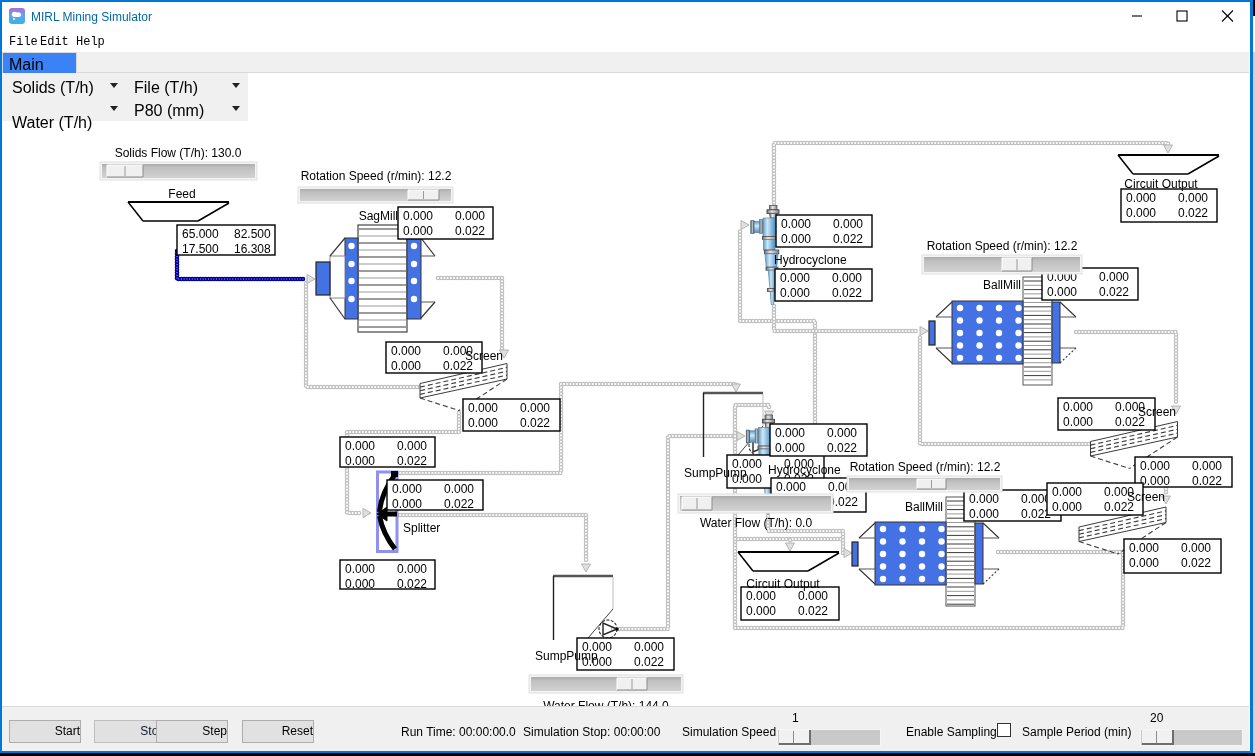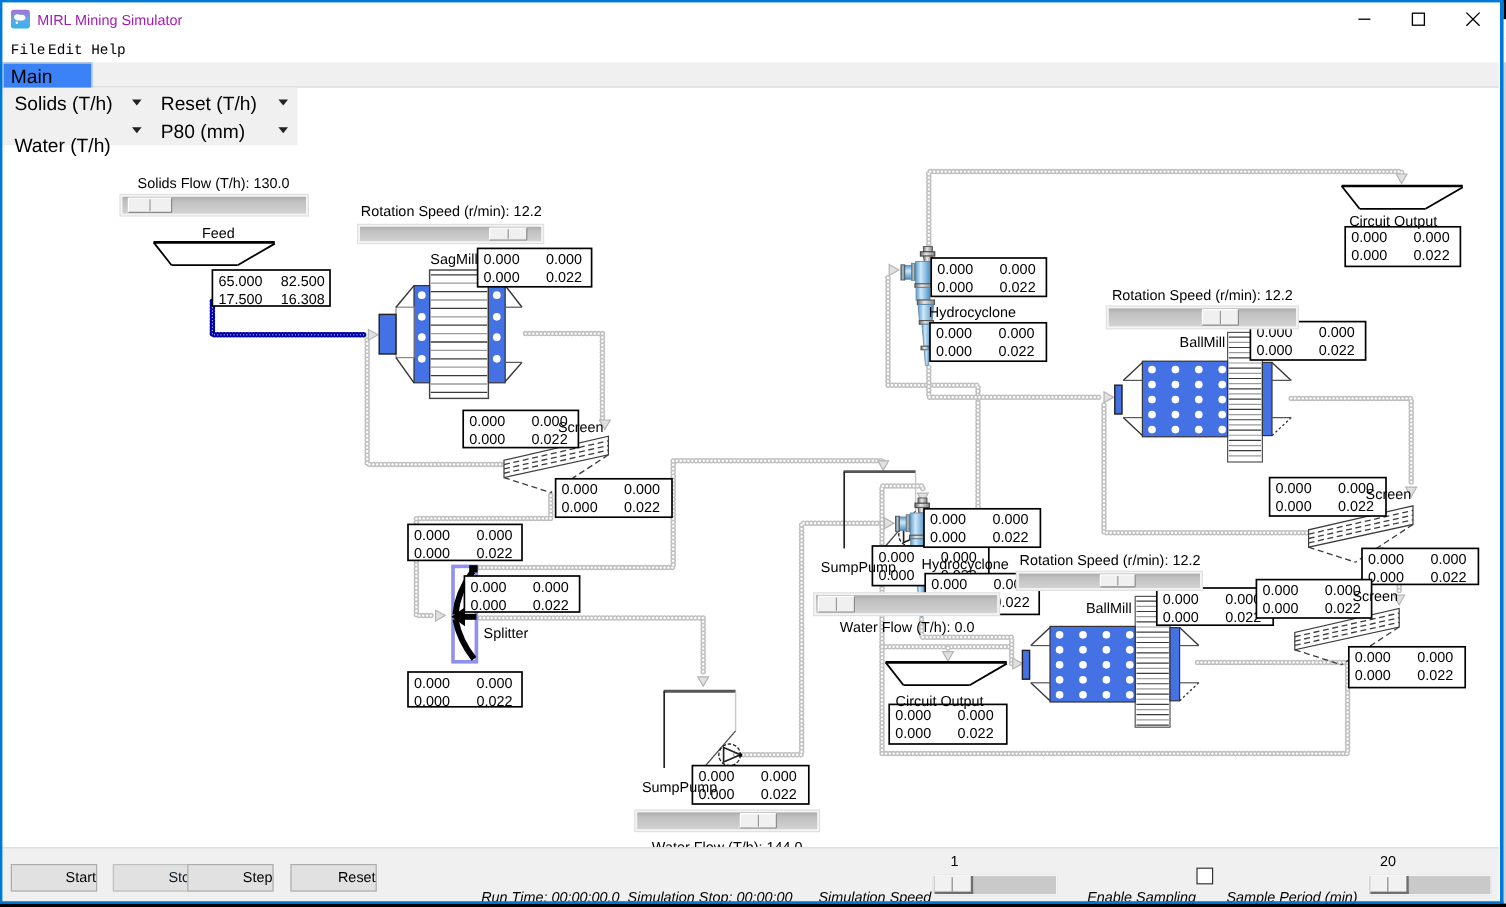--- a/index.html
+++ b/index.html
@@ -1,33 +1,33 @@
 <!DOCTYPE html>
 <html><head><meta charset="utf-8"><style>
 * { margin:0; padding:0; box-sizing:border-box; }
 html,body { width:1255px; height:756px; overflow:hidden; background:#d0d0d0;
   font-family:"Liberation Sans", sans-serif; }
 #win { position:absolute; left:0; top:0; width:1253px; height:753px; background:#fff; }
 .abs { position:absolute; }
 #titlebar { left:0; top:0; width:100%; height:32px; background:#fff; }
-#title { left:31px; top:10px; font-size:12px; color:#a21caf; }
+#title { left:31px; top:10px; font-size:12px; color:#0369a1; }
 #menubar { left:0; top:32px; width:100%; height:20px; background:#fff; font-size:12px;font-family:Liberation Mono, monospace; }
 #tabstrip { left:2px; top:52px; width:1247px; height:21px; background:#f0f0f0;
   border-bottom:1px solid #d9d9d9; }
 #tab { left:0px; top:0px; width:75px; height:22px; background:#3b82f6;
   border:1px solid #d9d9d9; border-bottom:none; font-size:16px; padding:3px 12px 0 6px; }
 #combos { left:2px; top:73px; width:246px; height:48px; background:#f0f0f0; font-size:16px; }
 .cmb { position:absolute; }
 .arr { position:absolute; width:0; height:0; border-left:4.5px solid transparent;
   border-right:4.5px solid transparent; border-top:5px solid #222; }
 #statusbar { left:2px; top:706px; width:1247px; height:45px; background:#f0f0f0;
   border-top:1px solid #d9d9d9; font-size:12px; }
 .btn { position:absolute; top:13px; width:72px; height:23px; background:#e1e1e1;
   border:1px solid #adadad; font-size:12px; text-align:right; padding-top:3px; }
-.sbtxt { position:absolute; top:34px;font-style:italic; }
+.sbtxt { position:absolute; top:18px; }
 .scb { position:absolute; top:22px; height:17px; background:#c9c9c9; border:1px solid #f5f5f5; }
 .scbth { position:absolute; left:1px; top:0px; width:32px; height:15px; background:#f1f1f1;
   border-right:2px solid #6e6e6e; border-bottom:2px solid #6e6e6e; }
 .scbth:after { content:""; position:absolute; left:14px; top:1px; width:1px; height:12px; background:#8a8a8a; }
 #chk { position:absolute; left:995px; top:16px; width:14px; height:14px; background:#fff; border:1px solid #333; }
 .borderblue { background:#0078d7; }
 </style></head><body>
 <div id="win"></div>
 <div class="abs" id="titlebar"></div>
 <svg class="abs" style="left:9px;top:8px" width="16" height="16" viewBox="0 0 16 16">
@@ -539,21 +539,21 @@
 <text x="178" y="157" font-family="Liberation Sans, sans-serif" font-size="12" fill="#000" text-anchor="middle">Solids Flow (T/h): 130.0</text>
 <text x="376" y="180" font-family="Liberation Sans, sans-serif" font-size="12" fill="#000" text-anchor="middle">Rotation Speed (r/min): 12.2</text>
 <text x="1002" y="250" font-family="Liberation Sans, sans-serif" font-size="12" fill="#000" text-anchor="middle">Rotation Speed (r/min): 12.2</text>
 <text x="925" y="471" font-family="Liberation Sans, sans-serif" font-size="12" fill="#000" text-anchor="middle">Rotation Speed (r/min): 12.2</text>
 <text x="756" y="527" font-family="Liberation Sans, sans-serif" font-size="12" fill="#000" text-anchor="middle">Water Flow (T/h): 0.0</text>
 <text x="606" y="710" font-family="Liberation Sans, sans-serif" font-size="12" fill="#000" text-anchor="middle">Water Flow (T/h): 144.0</text>
 </g>
 </svg>
 <div class="abs" id="combos">
  <span class="cmb" style="left:10px;top:6px">Solids (T/h)</span>
- <span class="cmb" style="left:132px;top:6px">Reset (T/h)</span>
+ <span class="cmb" style="left:132px;top:6px">File (T/h)</span>
  <span class="cmb" style="left:10px;top:41px">Water (T/h)</span>
  <span class="cmb" style="left:132px;top:29px">P80 (mm)</span>
  <i class="arr" style="left:108px;top:10px"></i>
  <i class="arr" style="left:230px;top:10px"></i>
  <i class="arr" style="left:108px;top:33px"></i>
  <i class="arr" style="left:230px;top:33px"></i>
 </div>
 <div class="abs" id="statusbar">
  <div class="btn" style="left:7px">Start</div>
  <div class="btn" style="left:92px;color:#0f172a;border-color:#bfbfbf">Stop</div>

